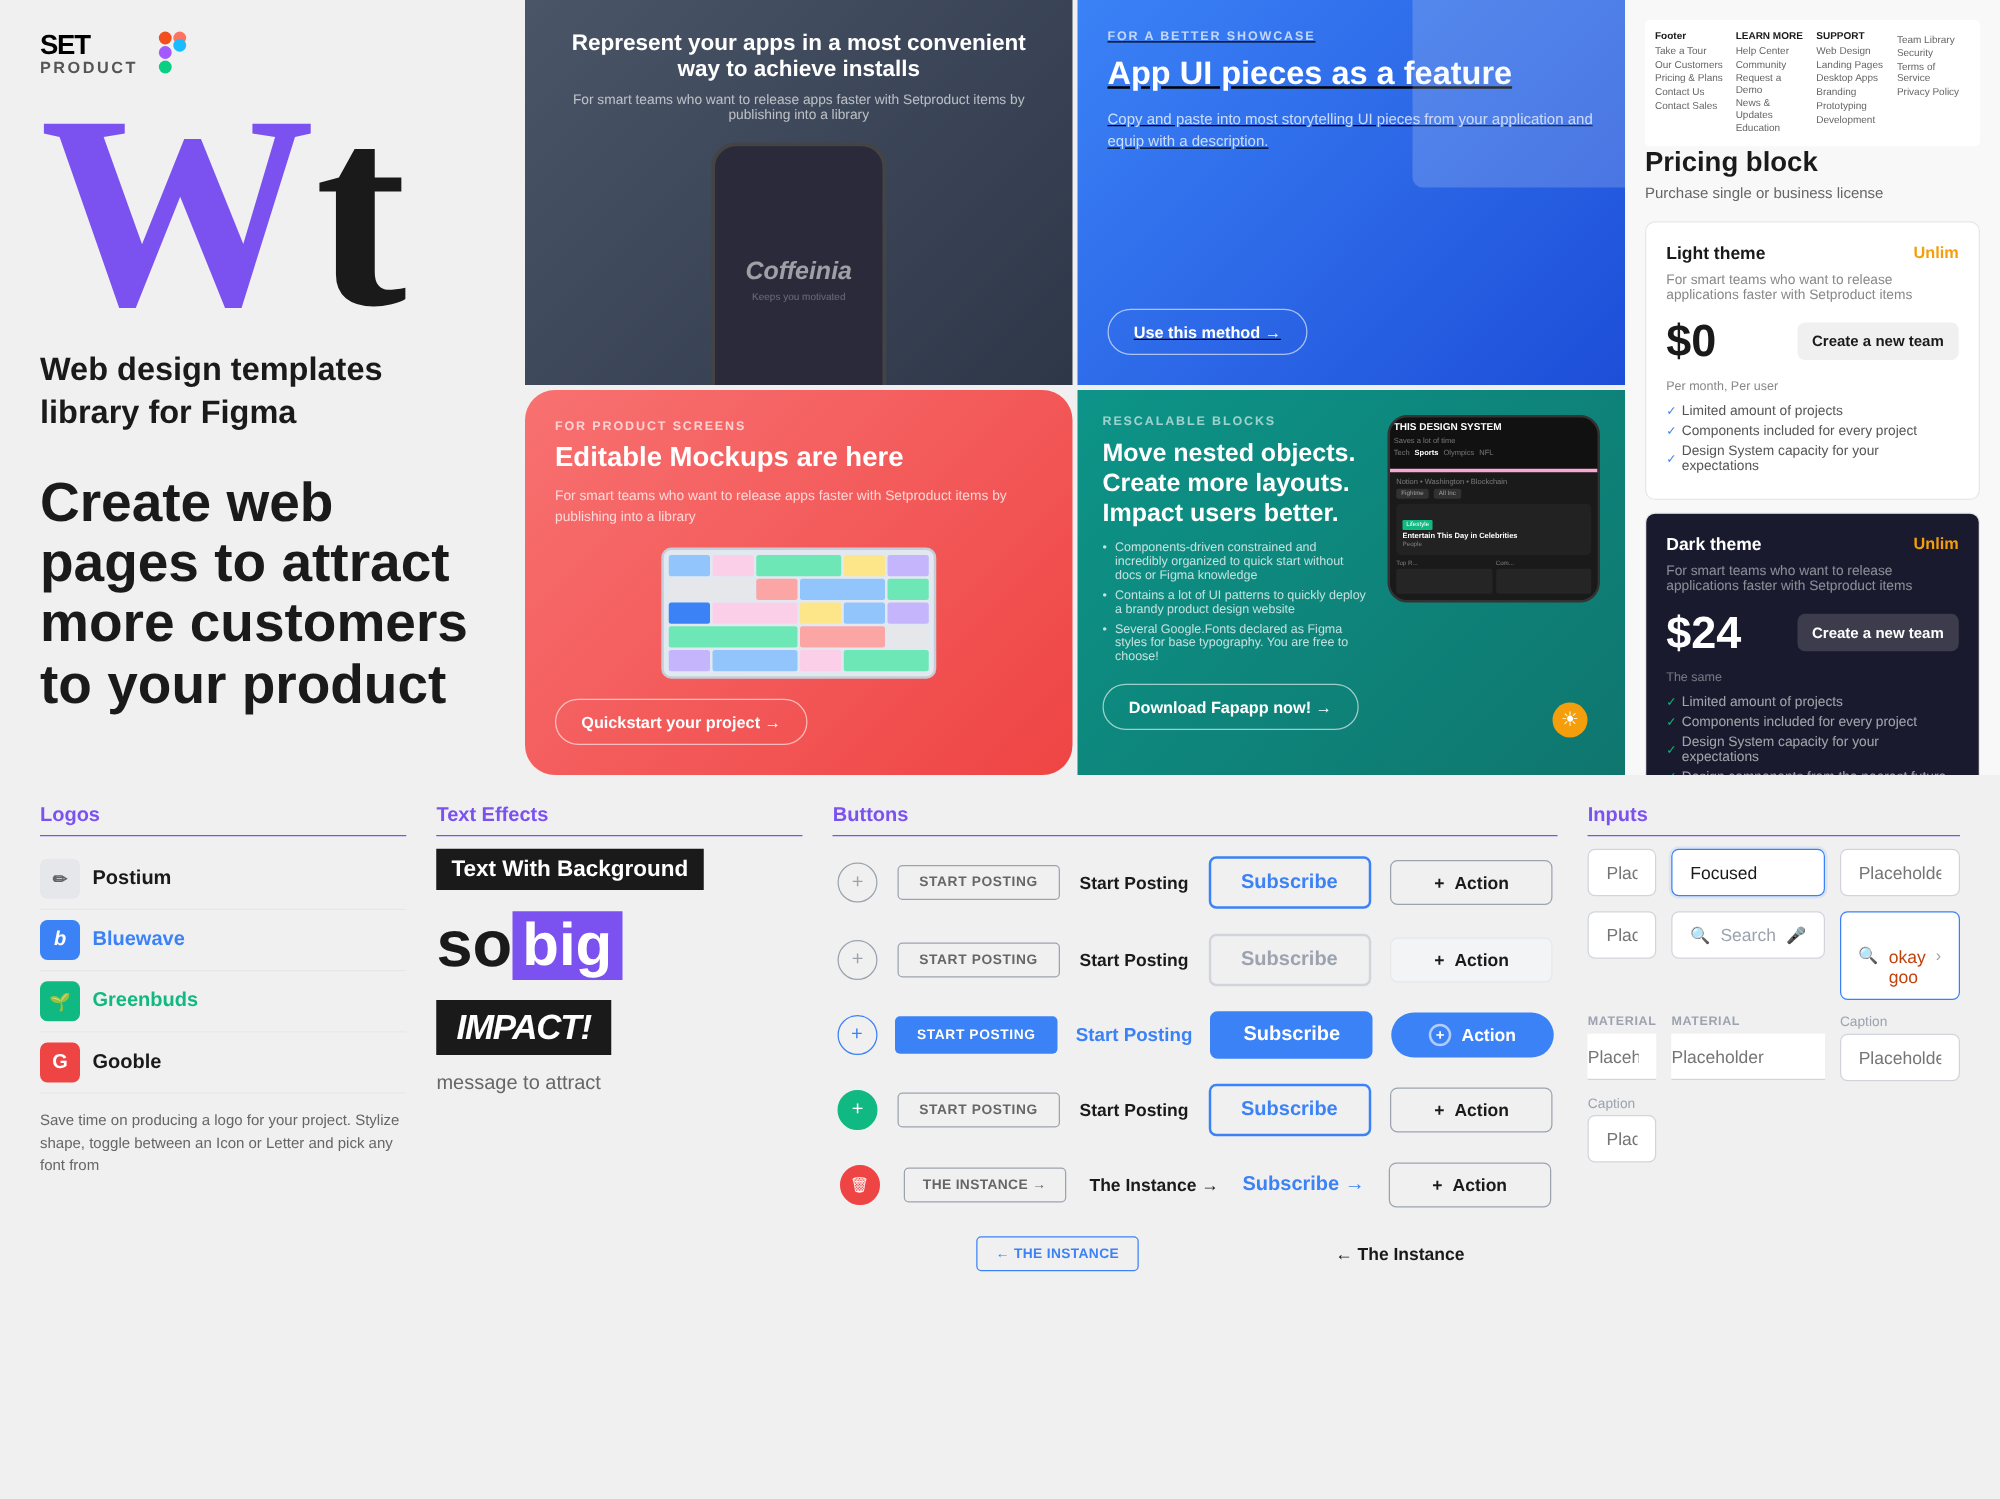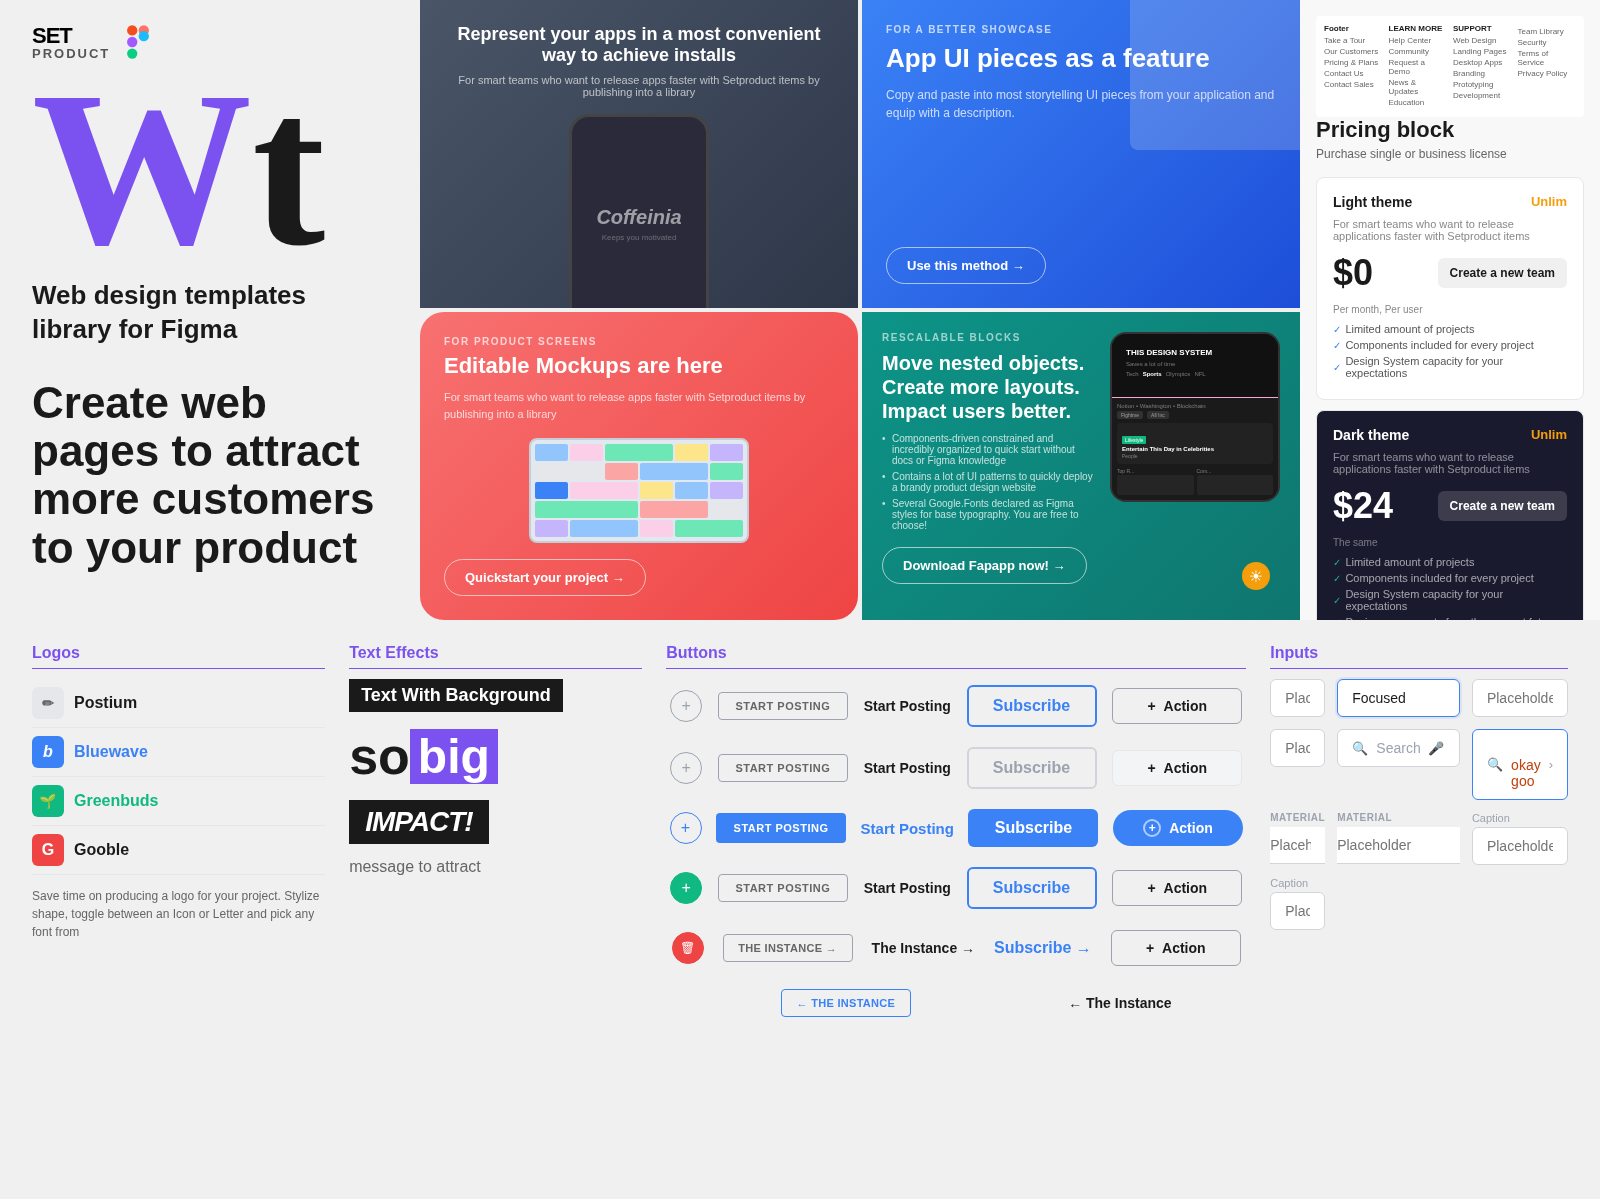--- a/index.html
+++ b/index.html
@@ -172,21 +172,21 @@
         <div style="display:flex;justify-content:center;margin-top:8px;">
           <div class="coffeinia-phone">
             <div style="font-size:20px;font-weight:700;color:rgba(255,255,255,0.55);font-style:italic;margin-bottom:4px;">Coffeinia</div>
             <div style="font-size:8px;color:rgba(255,255,255,0.3);text-align:center;">Keeps you motivated</div>
           </div>
         </div>
       </div>
     </div>
 
     <div class="card card-blue" style="position:relative;overflow:hidden;">
-      <div style="padding:24px;position:relative;z-index:2;height:100%;display:flex;flex-direction:column;">
+      <div style="padding:24px;position:relative;z-index:2;height:100%;display:flex;flex-direction:column;text-decoration:underline;">
         <div style="position:absolute;right:-10px;top:-10px;width:180px;height:160px;background:#e8edf5;border-radius:8px;opacity:0.2;"></div>
         <p style="font-size:10px;font-weight:700;color:rgba(255,255,255,0.7);letter-spacing:1.5px;text-transform:uppercase;margin-bottom:8px;">FOR A BETTER SHOWCASE</p>
         <p style="font-size:26px;font-weight:900;color:#fff;line-height:1.2;margin-bottom:12px;">App UI pieces as a feature</p>
         <p style="font-size:12px;color:rgba(255,255,255,0.75);line-height:1.5;flex:1;margin-bottom:20px;">Copy and paste into most storytelling UI pieces from your application and equip with a description.</p>
         <button class="card-btn">Use this method →</button>
       </div>
     </div>
 
     <div class="card card-salmon" style="position:relative;overflow:hidden;">
       <div style="padding:24px;position:relative;z-index:2;height:100%;display:flex;flex-direction:column;">
@@ -229,21 +229,21 @@
           <ul style="list-style:none;margin-bottom:16px;">
             <li style="font-size:10px;color:rgba(255,255,255,0.75);margin-bottom:5px;padding-left:10px;position:relative;"><span style="position:absolute;left:0;">•</span> Components-driven constrained and incredibly organized to quick start without docs or Figma knowledge</li>
             <li style="font-size:10px;color:rgba(255,255,255,0.75);margin-bottom:5px;padding-left:10px;position:relative;"><span style="position:absolute;left:0;">•</span> Contains a lot of UI patterns to quickly deploy a brandy product design website</li>
             <li style="font-size:10px;color:rgba(255,255,255,0.75);margin-bottom:5px;padding-left:10px;position:relative;"><span style="position:absolute;left:0;">•</span> Several Google.Fonts declared as Figma styles for base typography. You are free to choose!</li>
           </ul>
           <button class="card-btn">Download Fapapp now! →</button>
         </div>
 
         <div style="position:relative;width:170px;flex-shrink:0;">
           <div class="news-app-mockup">
-            <div style="background:#111;padding:14px;border-bottom:1px solid #f9a8d4;">
+            <div style="background:#111;padding:3px;border-bottom:3px solid #f9a8d4;">
               <div style="font-size:8px;font-weight:700;color:#fff;margin-bottom:4px;">THIS DESIGN SYSTEM</div>
               <div style="font-size:6px;color:rgba(255,255,255,0.4);margin-bottom:4px;">Saves a lot of time</div>
               <div class="news-nav" style="display:flex;gap:4px;">
                 <span style="font-size:6px;color:rgba(255,255,255,0.4);">Tech</span>
                 <span style="font-size:6px;color:#fff;font-weight:700;">Sports</span>
                 <span style="font-size:6px;color:rgba(255,255,255,0.4);">Olympics</span>
                 <span style="font-size:6px;color:rgba(255,255,255,0.4);">NFL</span>
               </div>
             </div>
             <div style="padding:5px;background:#1a1a1a;">

